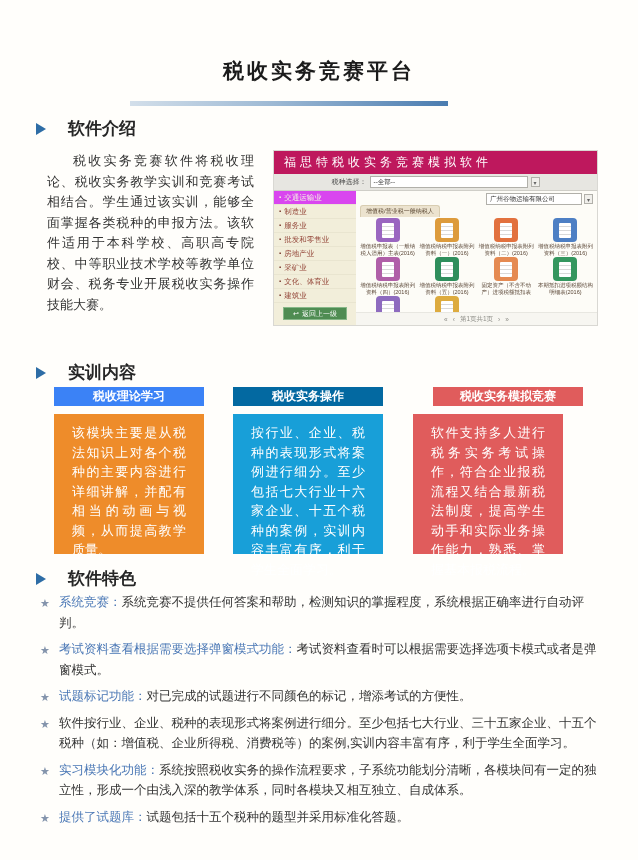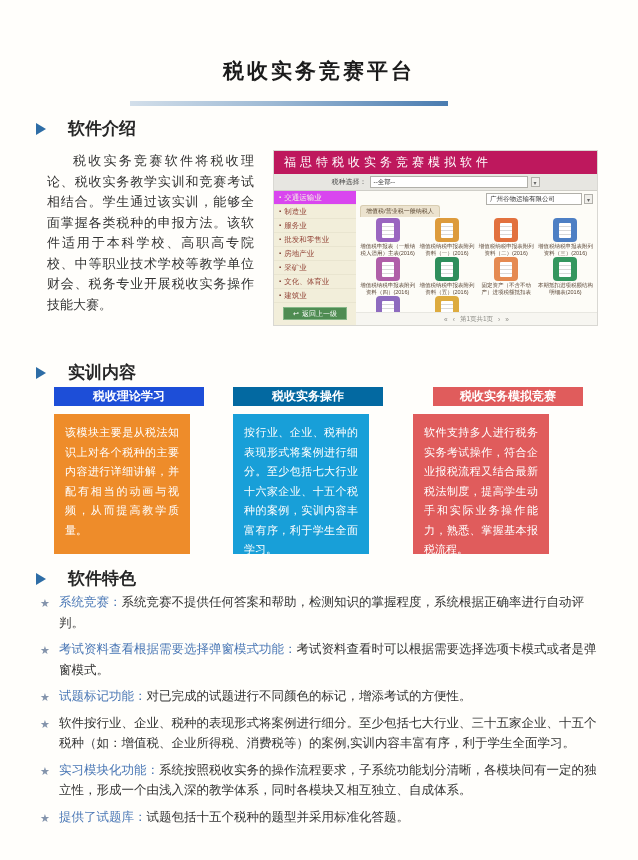--- a/index.html
+++ b/index.html
@@ -66,22 +66,22 @@
               background:repeating-linear-gradient(to bottom,#ffffff 0 3px,#d9d9d9 3px 4px);}
   .tile-label{font-size:5.5px;line-height:6.5px;color:#5a4636;text-align:center;
               height:13px;overflow:hidden;padding:0 2px;margin-top:1px;}
   .pager{height:12px;border-top:1px solid #e8e7e1;background:#f7f6f1;display:flex;
          align-items:center;justify-content:center;gap:5px;font-size:6.5px;color:#8c8c86;
          flex:0 0 auto;}
 
   
   .card-head{position:absolute;width:150px;height:19px;color:#fff;font-weight:bold;
              font-size:12px;text-align:center;line-height:19px;top:387px;}
-  .card-body{position:absolute;width:136px;height:140px;top:414px;color:#fff;
-             font-size:11px;line-height:19.5px;padding:9px 11px;box-sizing:border-box;
+  .card-body{position:absolute;width:150px;height:140px;top:414px;color:#fff;
+             font-size:13px;line-height:19.5px;padding:9px 18px;box-sizing:border-box;
              text-align:justify;}
   .c1{left:54px;} .c2{left:233px;} .c3{left:413px;}
 
   
   .features{position:absolute;left:40px;top:592px;width:566px;list-style:none;
             margin:0;padding:0;}
   .feat{position:relative;padding-left:19px;font-size:12.5px;line-height:20.5px;
         color:#333;margin-bottom:6px;}
   .feat .star{position:absolute;left:0;top:1px;color:#8494ac;font-size:11px;}
   .feat .lead{color:#4a77b5;}
@@ -221,21 +221,21 @@
         </div>
       </div>
     </div>
   </div>
 
   <div class="sec-head sh-training">
     <span class="tri"></span>
     <span>实训内容</span>
   </div>
 
-  <div class="card-head c1" style="background: #1d4ed8;">税收理论学习</div>
+  <div class="card-head c1" style="background: #3b82f6;">税收理论学习</div>
   <div class="card-body c1" style="background: rgb(238, 140, 42);">该模块主要是从税法知识上对各个税种的主要内容进行详细讲解，并配有相当的动画与视频，从而提高教学质量。</div>
   <div class="card-head c2" style="background: #0369a1;">税收实务操作</div>
   <div class="card-body c2" style="background: rgb(24, 159, 216);">按行业、企业、税种的表现形式将案例进行细分。至少包括七大行业十六家企业、十五个税种的案例，实训内容丰富有序，利于学生全面学习。</div>
   <div class="card-head c3" style="background: rgb(224, 92, 92); margin-left: 20px;">税收实务模拟竞赛</div>
   <div class="card-body c3" style="background: rgb(224, 92, 92);">软件支持多人进行税务实务考试操作，符合企业报税流程又结合最新税法制度，提高学生动手和实际业务操作能力，熟悉、掌握基本报税流程。</div>
 
   <div class="sec-head sh-features">
     <span class="tri"></span>
     <span>软件特色</span>
   </div>

